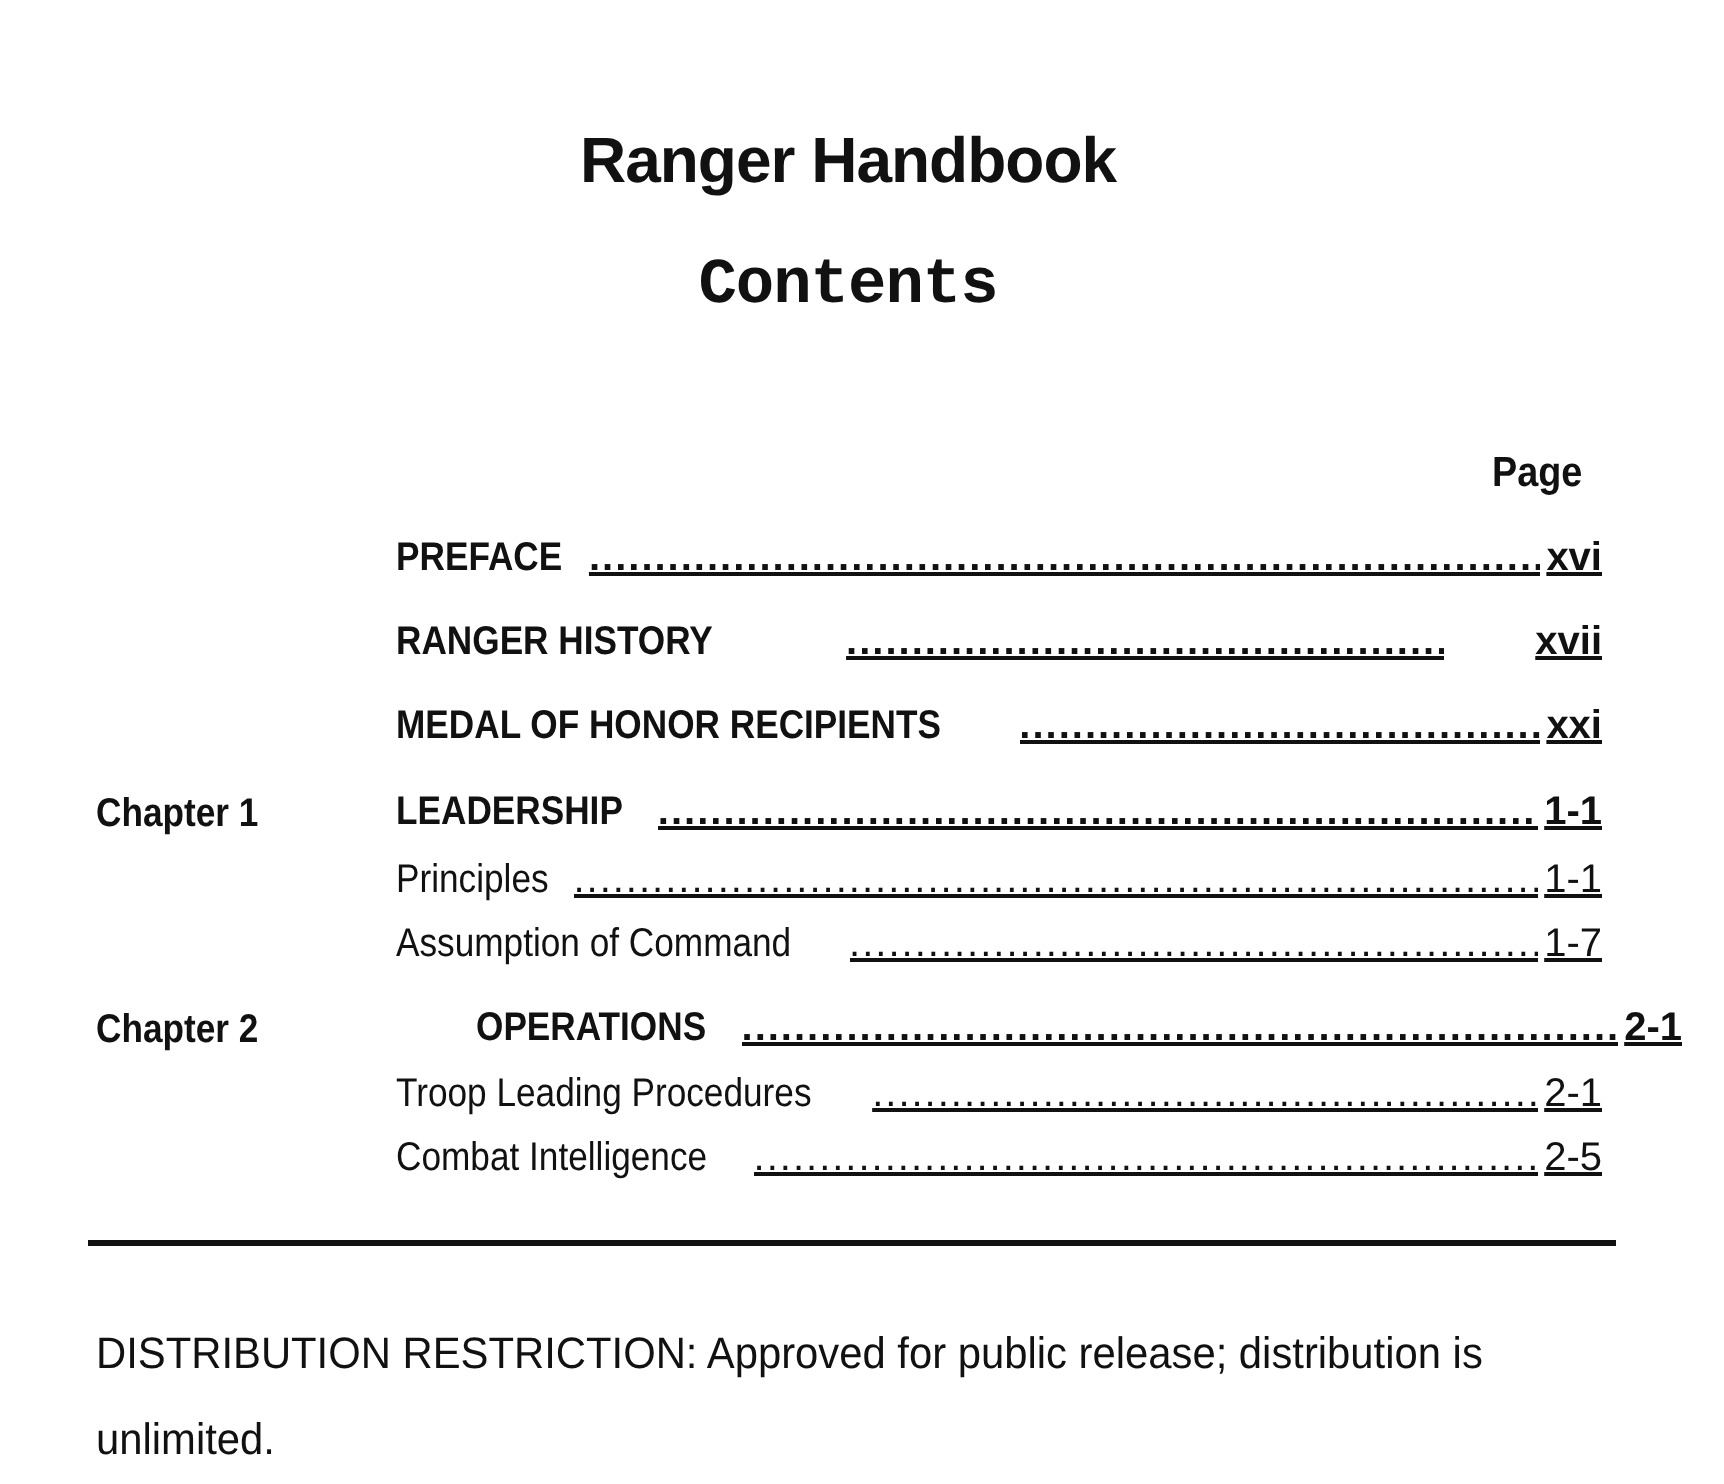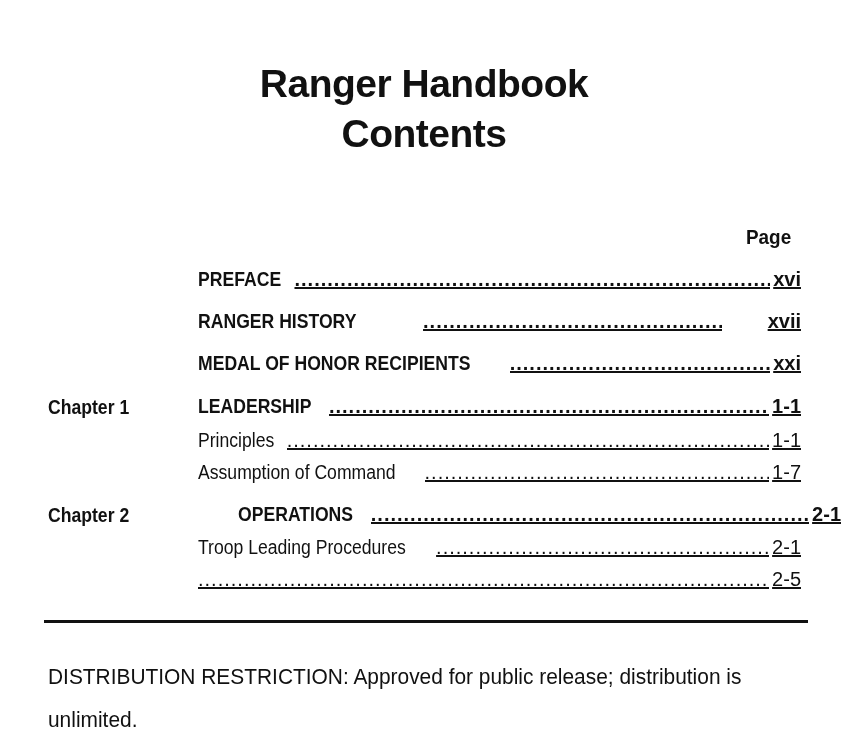--- a/index.html
+++ b/index.html
@@ -1,19 +1,19 @@
 <!DOCTYPE html>
 <html><head>
 <meta charset="utf-8">
 <style>
   html, body { margin: 0; padding: 0; background: #ffffff; }
   body { width: 862px; height: 742px; position: relative; overflow: hidden; color: #111; font-family: "Liberation Sans", sans-serif; }
-  .title { position: absolute; left: 0; width: 848px; text-align: center; font-weight: bold; font-size: 39px; letter-spacing: -0.5px; }
+  .title { position: absolute; left: 0; width: 848px; text-align: center; font-weight: bold; font-size: 32px; letter-spacing: -0.5px; }
   .t1 { top: 62px; }
-  .t2 { top: 112px; }
+  .t2 { top: 124px; font-family: Liberation Mono, monospace; }
   .page-hdr { position: absolute; top: 225px; left: 746px; font-weight: bold; font-size: 21px; transform: scaleX(0.9); transform-origin: left; }
   .row { position: absolute; left: 198px; width: 603px; display: flex; align-items: baseline; white-space: nowrap; overflow: hidden; text-decoration: underline; }
   .row .lbl { flex: 0 0 auto; padding-right: 2px; }
   .row .dots { flex: 1 1 auto; overflow: hidden; white-space: nowrap; letter-spacing: 1px; }
   .row .dots::after { content: "................................................................................................................................................................"; }
   .row .pg { flex: 0 0 auto; padding-left: 3px; }
   .bold { font-weight: bold; font-size: 20px; }
   .reg { font-size: 20px; text-align: right; }
   .narrow { display: inline-block; transform: scaleX(0.88); transform-origin: left; }
   .chap { position: absolute; left: 48px; font-weight: bold; font-size: 20px; transform: scaleX(0.88); transform-origin: left; }
@@ -66,19 +66,20 @@
   <span class="lbl"><span class="narrow">OPERATIONS</span></span>
   <span class="dots"></span>
   <span class="pg">2-1</span>
 </div>
 <div class="row reg" style="top:536px;">
   <span class="lbl"><span class="narrow">Troop Leading Procedures</span></span>
   <span class="dots"></span>
   <span class="pg">2-1</span>
 </div>
 <div class="row reg" style="top:568px;">
+  <span class="lbl"><span class="narrow">Combat Intelligence</span></span>
   <span class="dots"></span>
   <span class="pg">2-5</span>
 </div>
 
 <div class="rule"></div>
 
 <div class="dist">DISTRIBUTION RESTRICTION: Approved for public release; distribution is unlimited.</div>
 
 </body></html>

